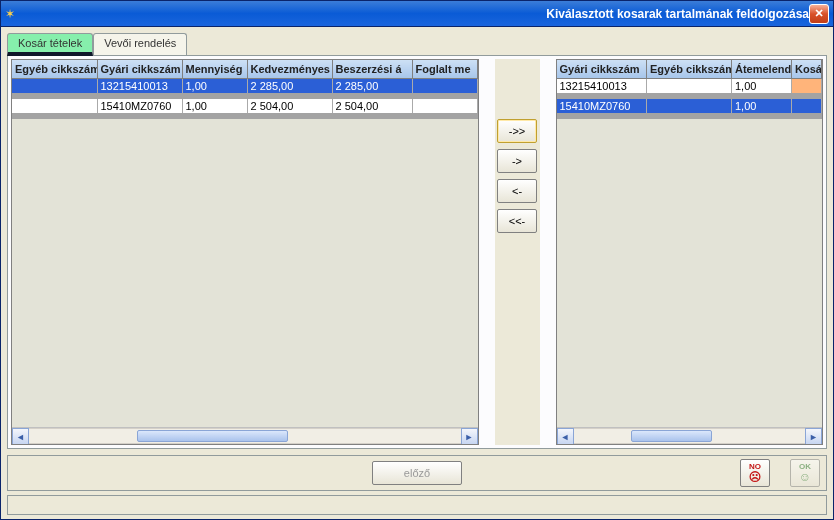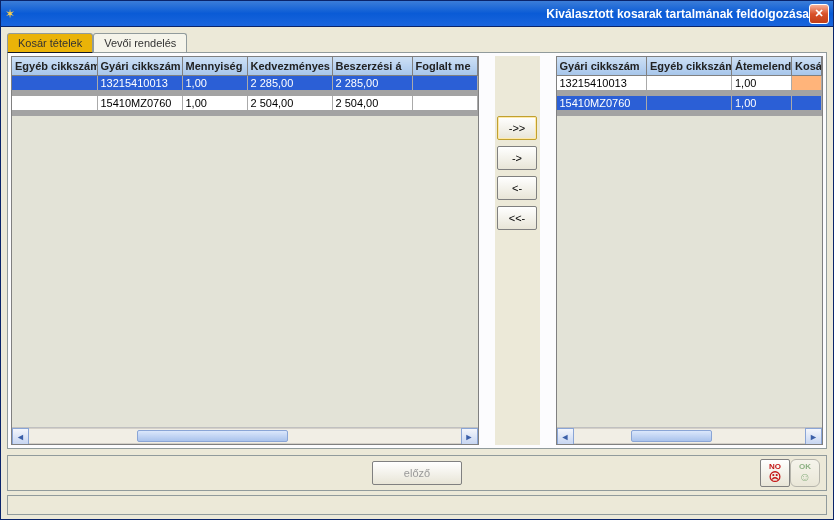--- a/index.html
+++ b/index.html
@@ -63,22 +63,22 @@
     border-bottom: none;
     padding: 3px 10px;
     background: #f5f4ea;
     border-radius: 3px 3px 0 0;
     cursor: pointer;
     position: relative;
     z-index: 1;
     color: #333;
   }
   .tab.active {
-    background: #eab308;
-    border-bottom: 1px solid #0f172a;
+    background: #86efac;
+    border-bottom: 4px solid #0f172a;
     margin-bottom: -1px;
     z-index: 2;
   }
   .panel-wrap {
     margin: 0 6px 6px 6px;
     flex: 1;
     display: flex;
     flex-direction: column;
   }
   .panel {
@@ -228,37 +228,37 @@
   }
   .footer button.nav:disabled {
     color: #999;
     cursor: default;
   }
   .footer .right-btns {
     position: absolute;
     right: 6px;
     top: 3px;
     display: flex;
-    gap: 0;
+    gap: 20px;
   }
   .icon-btn {
     width: 30px; height: 28px;
     border: 1px solid #808080;
     background: linear-gradient(to bottom, #ffffff, #e8e5d7);
     display: flex;
     flex-direction: column;
     align-items:center;
     justify-content: center;
     font-size: 8px;
     font-weight: bold;
     cursor: pointer;
     line-height: 1;
     border-radius: 2px;
   }
-  .icon-btn.disabled { opacity: .5; cursor: default; border-radius: 6px; }
+  .icon-btn.disabled { opacity: .5; cursor: default; }
   .icon-btn .face { font-size: 12px; }
   .no-btn { color: #c41616; }
   .ok-btn { color: #2d7a2d; }
   .statusbar {
     height: 20px;
     border: 1px solid #919b9c;
     margin: 0 6px 4px 6px;
     background: #ece9d8;
   }
 </style>

